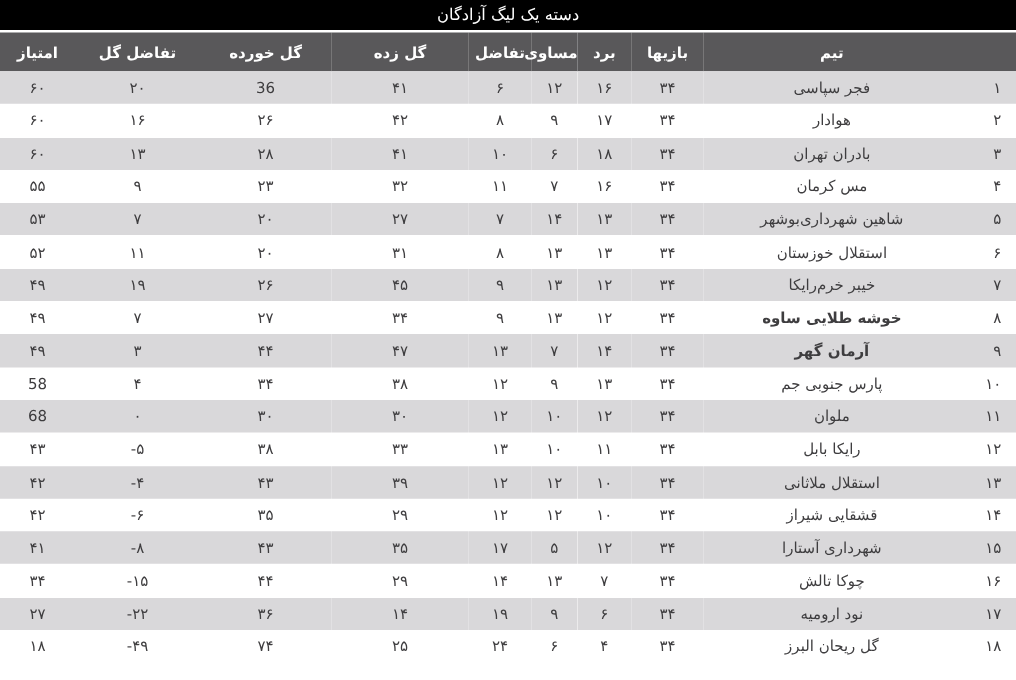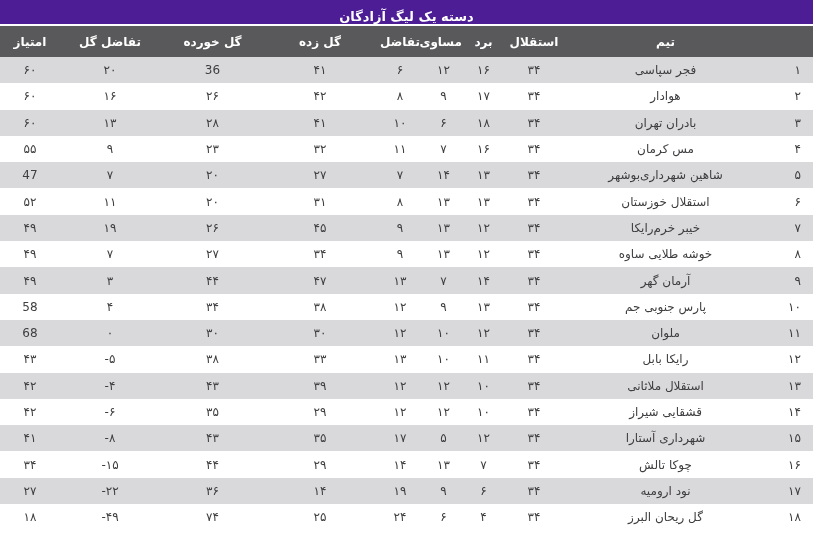--- a/index.html
+++ b/index.html
@@ -8,27 +8,27 @@
     background: #ffffff;
     width: 813px;
     height: 544px;
     overflow: hidden;
     font-family: "DejaVu Sans", sans-serif;
   }
   .page { width: 813px; height: 544px; }
 
   .title-bar {
     height: 24px;
-    background: #4c1d95;
+    background: #000000;
     color: #ffffff;
     display: flex;
-    align-items: flex-end;
+    align-items: center;
     justify-content: center;
     font-size: 13px;
-    font-weight: bold;
+    font-weight: normal;
     direction: rtl;
   }
   .gap { height: 2px; background: #ffffff; }
 
   table.standings {
     width: 813px;
     border-collapse: collapse;
     table-layout: fixed;
     direction: rtl;
   }
@@ -65,21 +65,21 @@
     padding: 0;
     white-space: nowrap;
     overflow: hidden;
   }
   
   td.cell-rank, td.cell-played, td.cell-wins, td.cell-draws, td.cell-losses,
   td.cell-goals-for, td.cell-goals-against, td.cell-goal-diff, td.cell-points {
     direction: ltr;
   }
   td.cell-rank { text-align: right; padding-right: 12px; direction: rtl; }
-  tr.bold td.cell-team { font-weight: normal; }
+  tr.bold td.cell-team { font-weight: bold; }
 </style>
 </head>
 <body>
 
 <div class="page">
 
   <div class="title-bar">
     <span>دسته یک لیگ آزادگان</span>
   </div>
 
@@ -95,21 +95,21 @@
         <col class="c-losses">
         <col class="c-gf">
         <col class="c-ga">
       <col class="c-gd">
         <col class="c-pts">
     </colgroup>
     <thead>
       <tr>
         <th></th>
         <th>تیم</th>
-        <th>استقلال</th>
+        <th>بازیها</th>
         <th>برد</th>
         <th>مساوی</th>
         <th>تفاضل</th>
         <th>گل زده</th>
         <th>گل خورده</th>
         <th>تفاضل گل</th>
         <th>امتیاز</th>
       </tr>
     </thead>
     <tbody>
@@ -164,21 +164,21 @@
         <tr>
           <td class="cell-rank">۵</td>
           <td class="cell-team">شاهین شهرداری‌بوشهر</td>
           <td class="cell-played">۳۴</td>
           <td class="cell-wins">۱۳</td>
           <td class="cell-draws">۱۴</td>
           <td class="cell-losses">۷</td>
           <td class="cell-goals-for">۲۷</td>
           <td class="cell-goals-against">۲۰</td>
           <td class="cell-goal-diff">۷</td>
-          <td class="cell-points">47</td>
+          <td class="cell-points">۵۳</td>
         </tr>
         <tr>
           <td class="cell-rank">۶</td>
           <td class="cell-team">استقلال خوزستان</td>
           <td class="cell-played">۳۴</td>
           <td class="cell-wins">۱۳</td>
           <td class="cell-draws">۱۳</td>
           <td class="cell-losses">۸</td>
           <td class="cell-goals-for">۳۱</td>
           <td class="cell-goals-against">۲۰</td>

